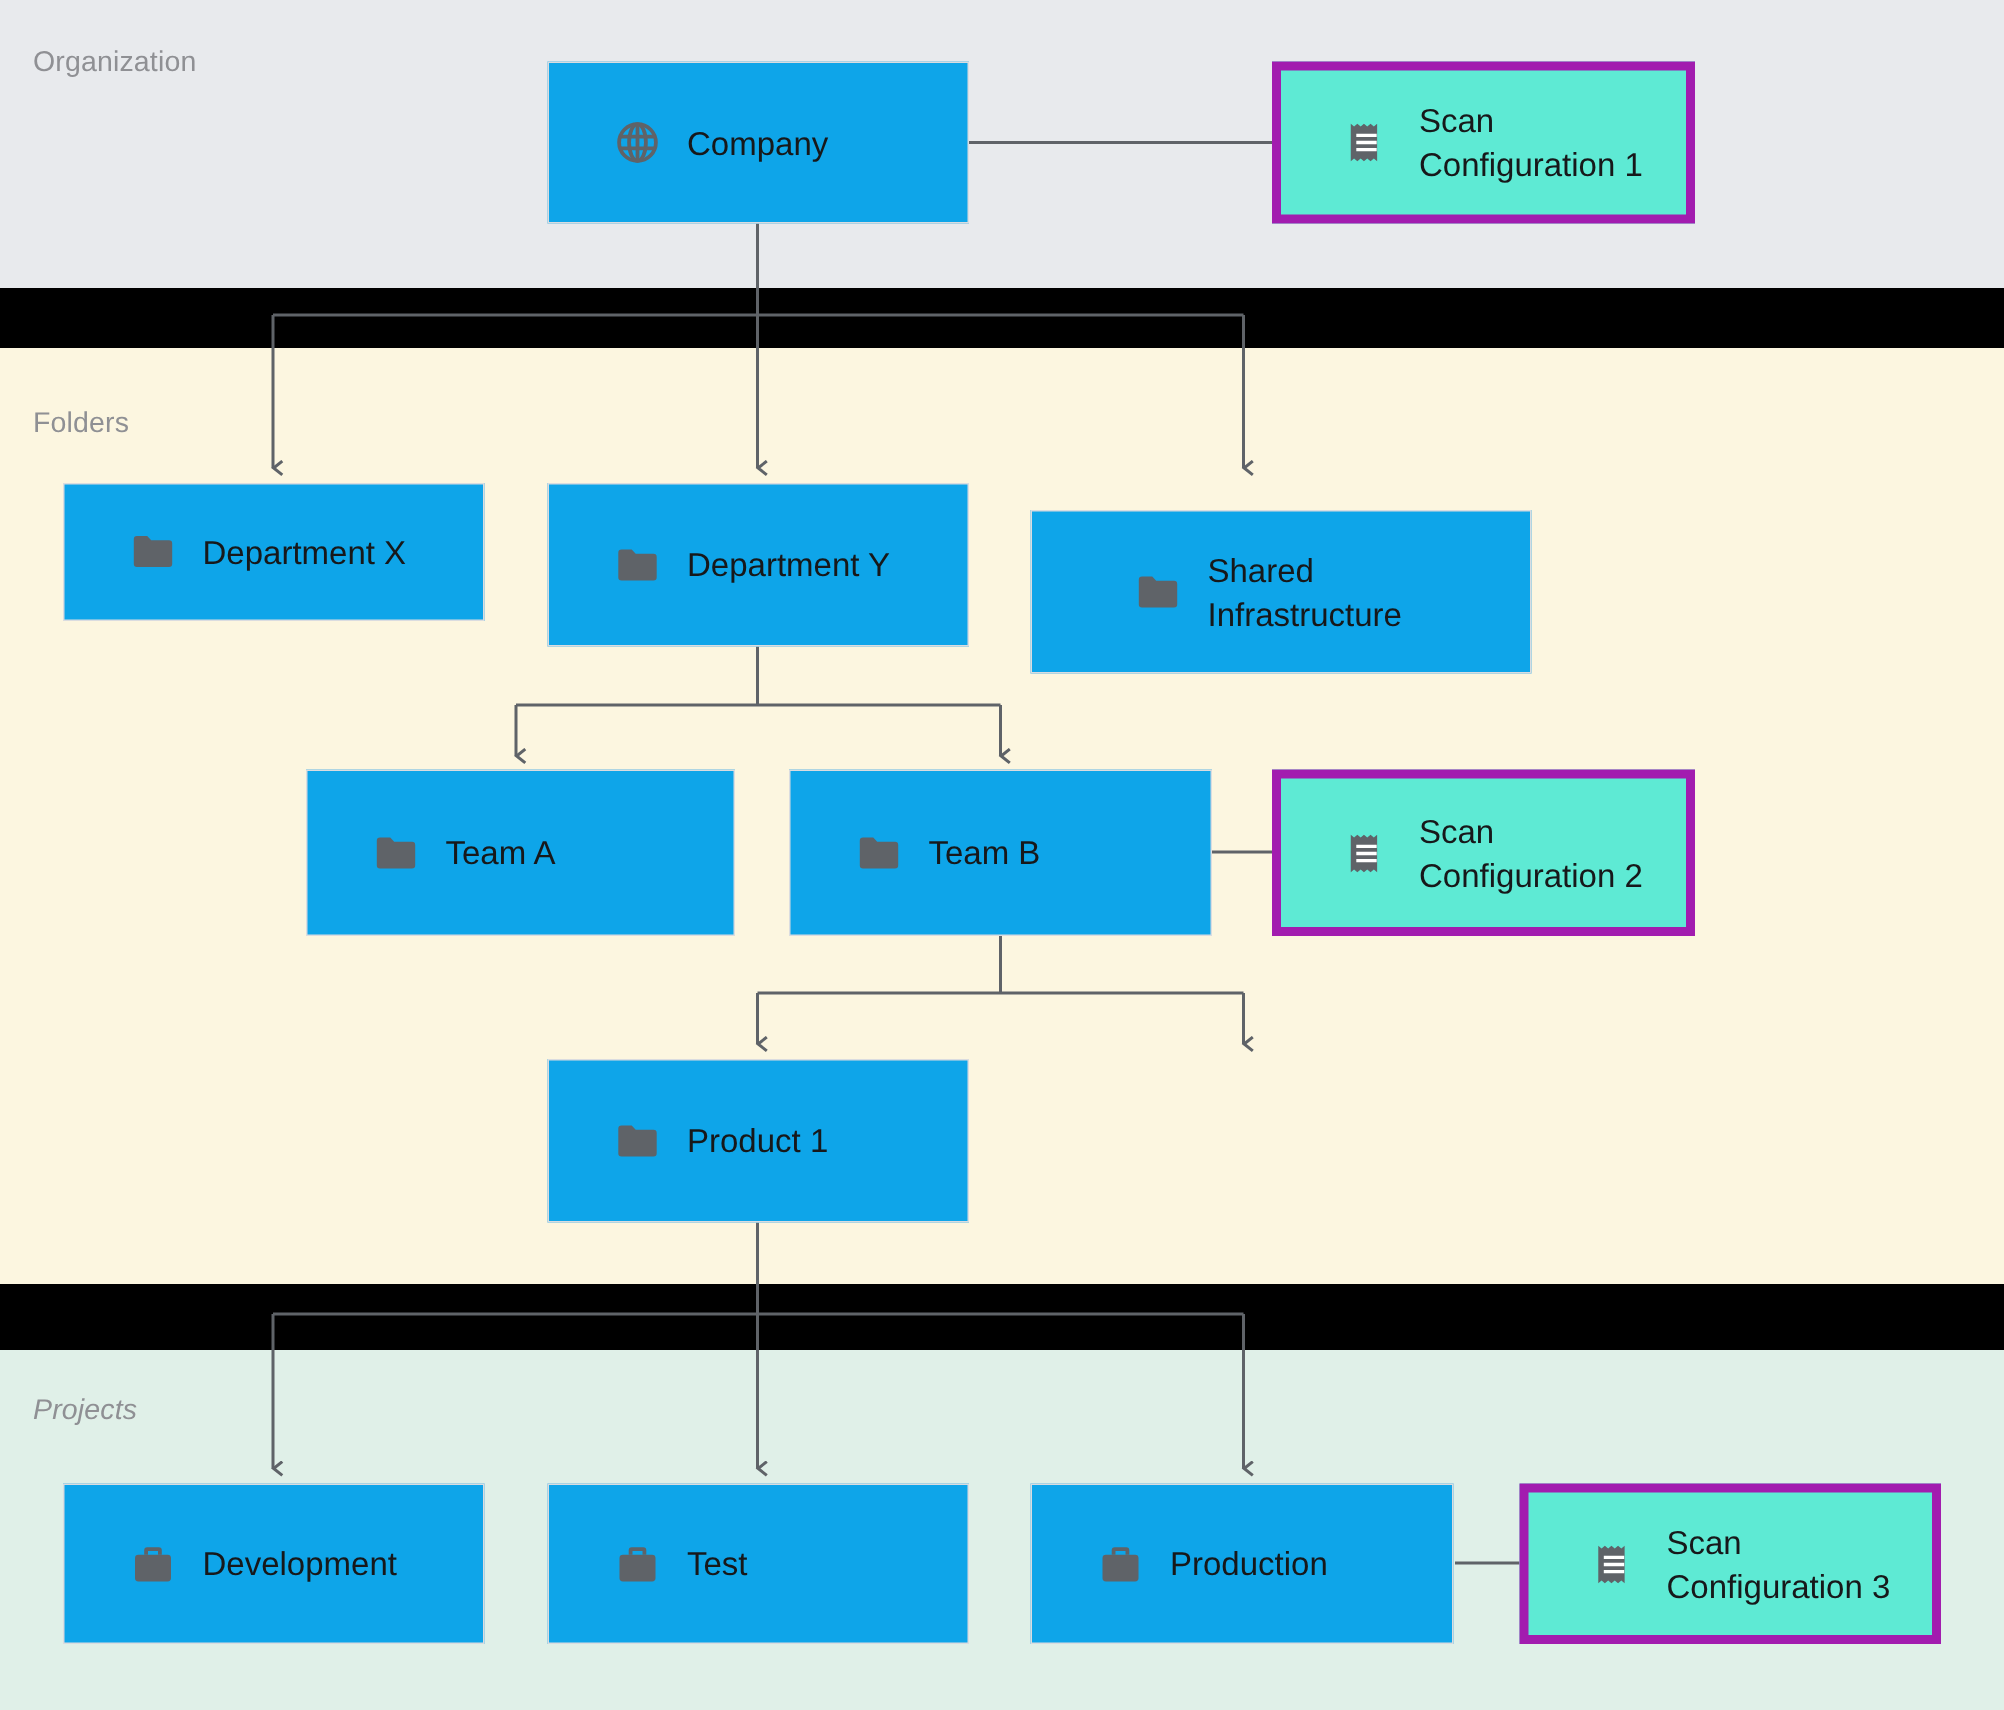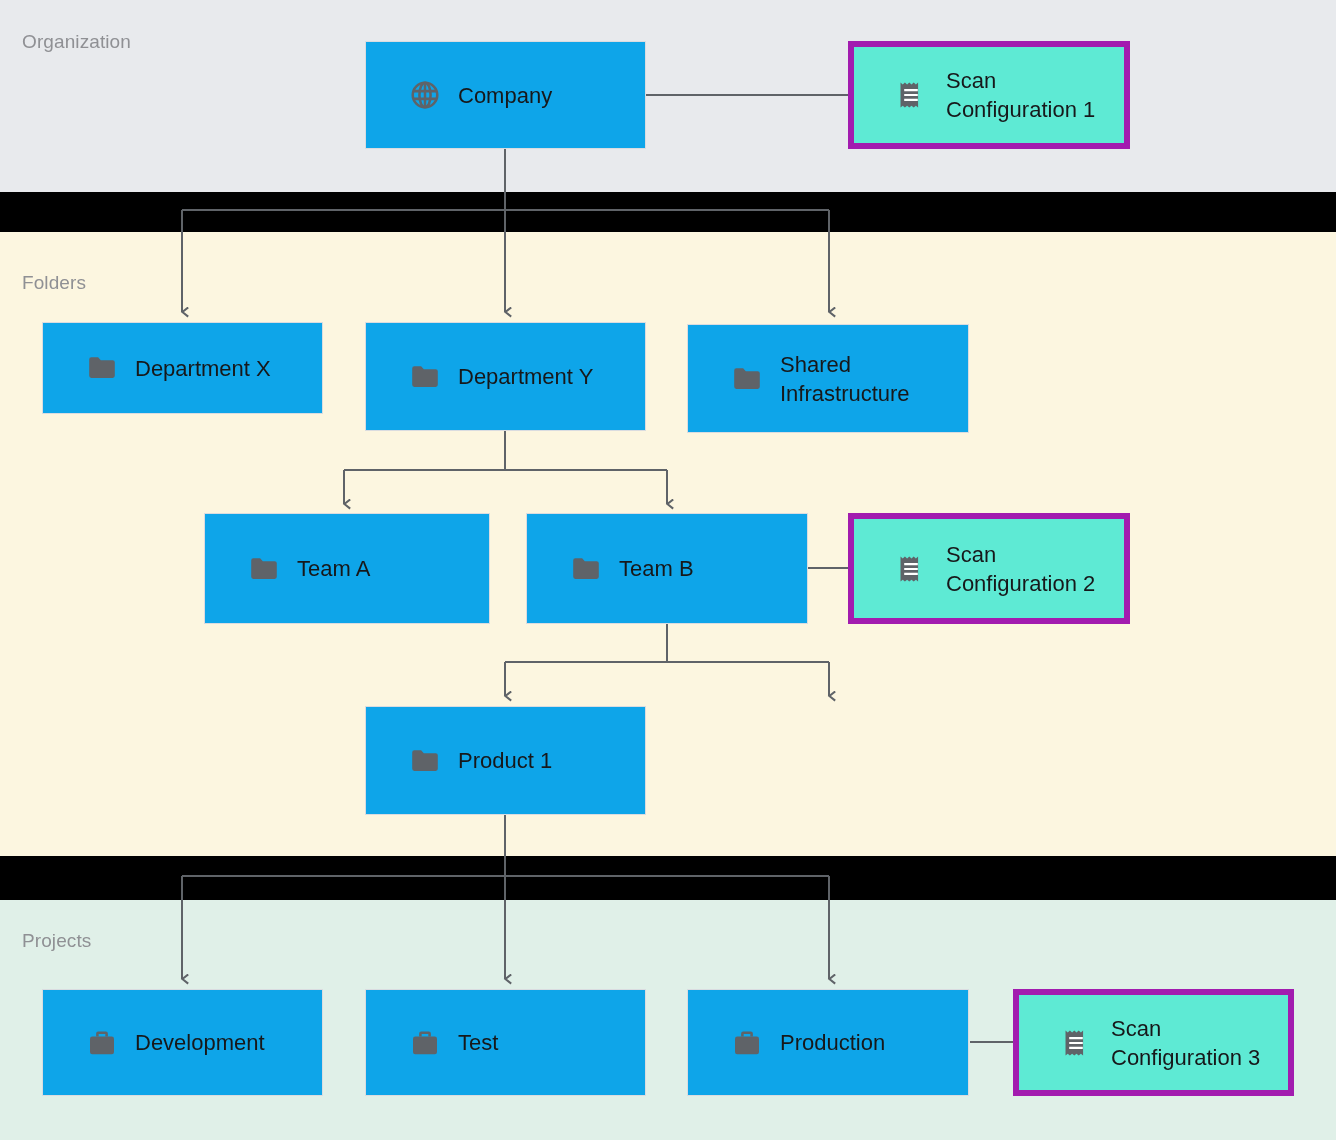--- a/index.html
+++ b/index.html
@@ -89,21 +89,21 @@
 <div id="diagram">
 
   <div class="band band-org"></div>
   <div class="band band-gap-1"></div>
   <div class="band band-folders"></div>
   <div class="band band-gap-2"></div>
   <div class="band band-projects"></div>
 
   <div class="band-label" style="left:22px; top:31px;">Organization</div>
   <div class="band-label" style="left:22px; top:248px;margin-top:24px;">Folders</div>
-  <div class="band-label" style="left:22px; top:930px;">Projects</div>
+  <div class="band-label" style="left:22px; top:930px;font-style:italic;">Projects</div>
 
   <svg id="wires" viewBox="0 0 1336 1140" width="1336" height="1140" xmlns="http://www.w3.org/2000/svg">
     <defs>
       <marker id="arw" markerWidth="12" markerHeight="12" refX="5.2" refY="9.6" orient="auto" markerUnits="userSpaceOnUse">
         <path d="M0.6,3.4 L5.2,9.2 L9.8,3.4" fill="none" stroke="#5f6368" stroke-width="2"></path>
       </marker>
     </defs>
     <g fill="none" stroke="#5f6368" stroke-width="2">
 
       <path d="M646,95 L848,95"></path>
@@ -174,21 +174,21 @@
   <div class="node" style="left:365px; top:322px; width:281px; height:109px;">
     <span class="ico">
       <svg class="glyph" width="32" height="32" viewBox="0 0 24 24">
         <path d="M2.4,5.6 a1.6,1.6 0 0 1 1.6,-1.6 H9.1 l2.0,2.1 H20 a1.6,1.6 0 0 1 1.6,1.6 V17.9
                  a1.6,1.6 0 0 1 -1.6,1.6 H4.0 a1.6,1.6 0 0 1 -1.6,-1.6 Z" fill="#5f6368"></path>
       </svg>
     </span>
     <span class="lbl">Department Y</span>
   </div>
 
-  <div class="node" style="left:687px; top:324px; width:282px; height:109px;">
+  <div class="node" style="left:687px; top:340px; width:334px; height:109px;padding-left:25px;">
     <span class="ico">
       <svg class="glyph" width="32" height="32" viewBox="0 0 24 24">
         <path d="M2.4,5.6 a1.6,1.6 0 0 1 1.6,-1.6 H9.1 l2.0,2.1 H20 a1.6,1.6 0 0 1 1.6,1.6 V17.9
                  a1.6,1.6 0 0 1 -1.6,1.6 H4.0 a1.6,1.6 0 0 1 -1.6,-1.6 Z" fill="#5f6368"></path>
       </svg>
     </span>
     <span class="lbl">Shared
 Infrastructure</span>
   </div>
 

